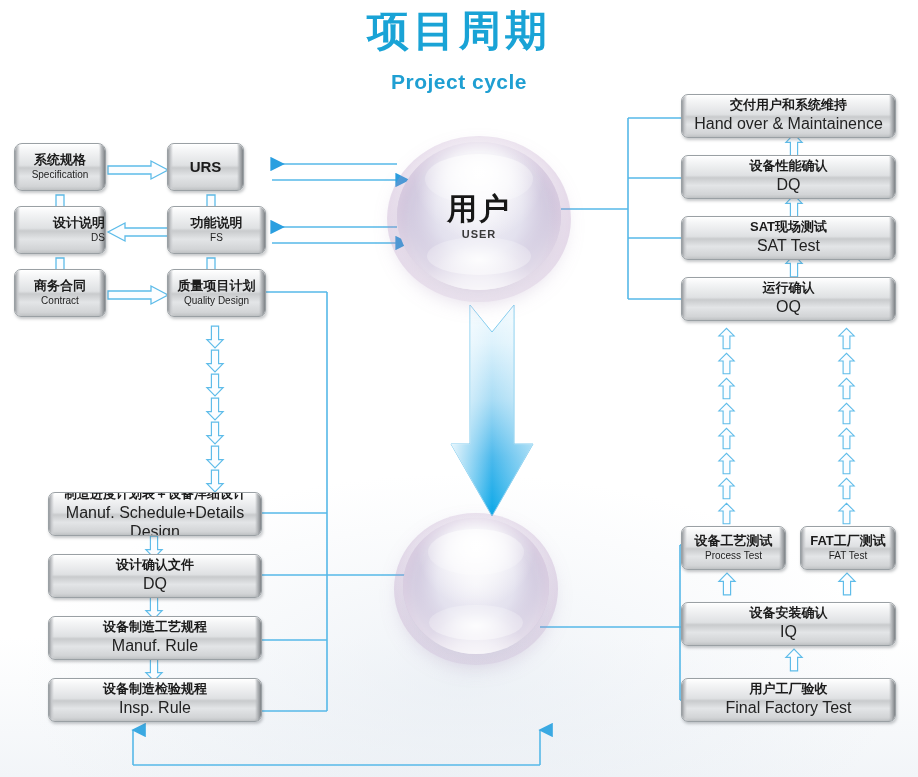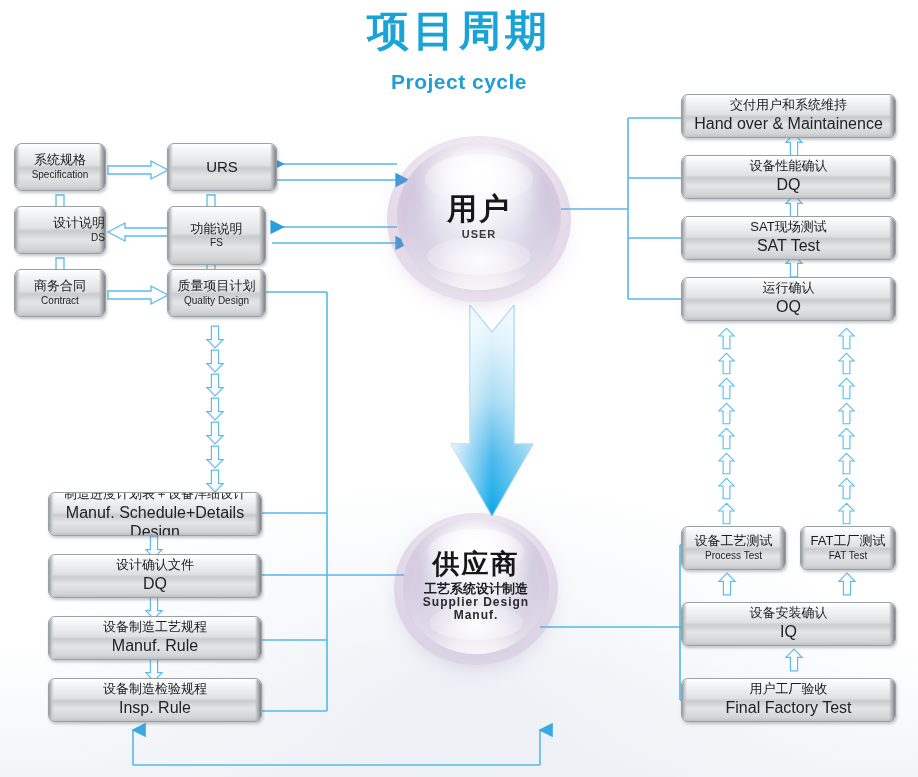--- a/index.html
+++ b/index.html
@@ -52,21 +52,21 @@
   .node::before{ 
     content:"";position:absolute;left:0;top:0;bottom:0;width:5px;
     background:linear-gradient(90deg,#8e9296 0%,#c8cacd 55%,rgba(200,202,205,0) 100%);
     border-radius:7px 0 0 7px;opacity:.9;
   }
   .node::after{ 
     content:"";position:absolute;right:0;top:0;bottom:0;width:6px;
     background:linear-gradient(270deg,#7d8185 0%,#b6b9bc 60%,rgba(182,185,188,0) 100%);
     border-radius:0 7px 7px 0;opacity:.95;
   }
-  .node .cn{font-size:14px;font-weight:normal;line-height:1.15;position:relative;z-index:2;}
+  .node .cn{font-size:14px;font-weight:bold;line-height:1.15;position:relative;z-index:2;}
   .node .en{font-size:10px;line-height:1.2;margin-top:1px;position:relative;z-index:2;color:#222;}
   .node.small .cn{font-size:13px;}
   .node.small .en{font-size:10px;}
   .node.wide .cn{font-size:13px;}
   .node.wide .en{font-size:16px;}
   .node.urs .cn{font-size:15px;}
 
   
   .sphere{
     position:absolute;border-radius:50%;
@@ -389,28 +389,28 @@
   <div class="hollow" style="left:785px;top:648px;">
     <svg width="18" height="24" viewBox="0 0 20 26">
         <path d="M6,25 L14,25 L14,10 L19,10 L10,1 L1,10 L6,10 Z" fill="#fbfdff" stroke="#5ebce9" stroke-width="1.3"></path>
       </svg>
   </div>
 
   <div class="node small" style="left:14px;top:143px;width:92px;height:48px;border-radius:8px;">
     <span class="cn">系统规格</span>
     <span class="en">Specification</span>
   </div>
-  <div class="node urs" style="left:167px;top:143px;width:110px;height:48px;">
+  <div class="node urs" style="left:167px;top:143px;width:77px;height:48px;">
     <span class="cn">URS</span>
   </div>
   <div class="node small" style="left:14px;top:206px;width:92px;height:48px;align-items:flex-end;">
     <span class="cn">设计说明</span>
     <span class="en">DS</span>
   </div>
-  <div class="node small" style="left:167px;top:206px;width:99px;height:59px;">
+  <div class="node small" style="left:167px;top:206px;width:99px;height:48px;">
     <span class="cn">功能说明</span>
     <span class="en">FS</span>
   </div>
   <div class="node small" style="left:14px;top:269px;width:92px;height:48px;">
     <span class="cn">商务合同</span>
     <span class="en">Contract</span>
   </div>
   <div class="node small" style="left:167px;top:269px;width:99px;height:48px;">
     <span class="cn">质量项目计划</span>
     <span class="en">Quality Design</span>
@@ -474,20 +474,15 @@
     <div class="txt">
       <div class="t-cn">用户</div>
       <div class="t-en">USER</div>
     </div>
   </div>
 
   <div class="sphere supplier" style="left:403px;top:518px;width:146px;height:136px;">
     <div class="halo"></div>
     <div class="gloss"></div>
     <div class="base-gloss"></div>
-    <div class="txt">
-      <div class="t-cn">供应商</div>
-      <div class="t-sub">工艺系统设计制造</div>
-      <div class="t-en">Supplier Design Manuf.</div>
-    </div>
   </div>
 
 </div>
 
 </body></html>

